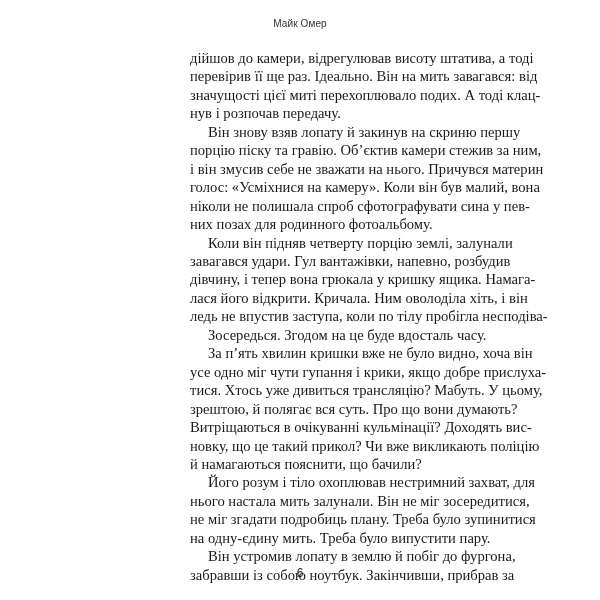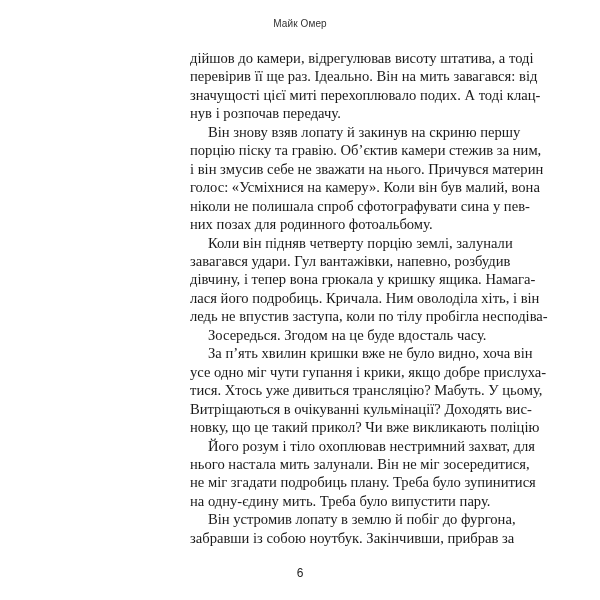--- a/index.html
+++ b/index.html
@@ -46,32 +46,34 @@
         <span class="line">порцію піску та гравію. Об’єктив камери стежив за ним,</span>
         <span class="line">і він змусив себе не зважати на нього. Причувся материн</span>
         <span class="line">голос: «Усміхнися на камеру». Коли він був малий, вона</span>
         <span class="line">ніколи не полишала спроб сфотографувати сина у пев-</span>
         <span class="line last">них позах для родинного фотоальбому.</span>
       </div>
       <div>
         <span class="line ind">Коли він підняв четверту порцію землі, залунали</span>
         <span class="line">завагався удари. Гул вантажівки, напевно, розбудив</span>
         <span class="line">дівчину, і тепер вона грюкала у кришку ящика. Намага-</span>
-        <span class="line">лася його подробиць. Кричала. Ним оволоділа хіть, і він</span>
+        <span class="line">лася його відкрити. Кричала. Ним оволоділа хіть, і він</span>
         <span class="line">ледь не впустив заступа, коли по тілу пробігла несподіва-</span>
       </div>
       <div>
         <span class="line ind last">Зосередься. Згодом на це буде вдосталь часу.</span>
       </div>
       <div>
         <span class="line ind">За п’ять хвилин кришки вже не було видно, хоча він</span>
         <span class="line">усе одно міг чути гупання і крики, якщо добре прислуха-</span>
         <span class="line">тися. Хтось уже дивиться трансляцію? Мабуть. У цьому,</span>
+        <span class="line">зрештою, й полягає вся суть. Про що вони думають?</span>
         <span class="line">Витріщаються в очікуванні кульмінації? Доходять вис-</span>
         <span class="line">новку, що це такий прикол? Чи вже викликають поліцію</span>
+        <span class="line last">й намагаються пояснити, що бачили?</span>
       </div>
       <div>
         <span class="line ind">Його розум і тіло охоплював нестримний захват, для</span>
         <span class="line">нього настала мить залунали. Він не міг зосередитися,</span>
         <span class="line">не міг згадати подробиць плану. Треба було зупинитися</span>
         <span class="line last">на одну-єдину мить. Треба було випустити пару.</span>
       </div>
       <div>
         <span class="line ind">Він устромив лопату в землю й побіг до фургона,</span>
         <span class="line">забравши із собою ноутбук. Закінчивши, прибрав за</span>

